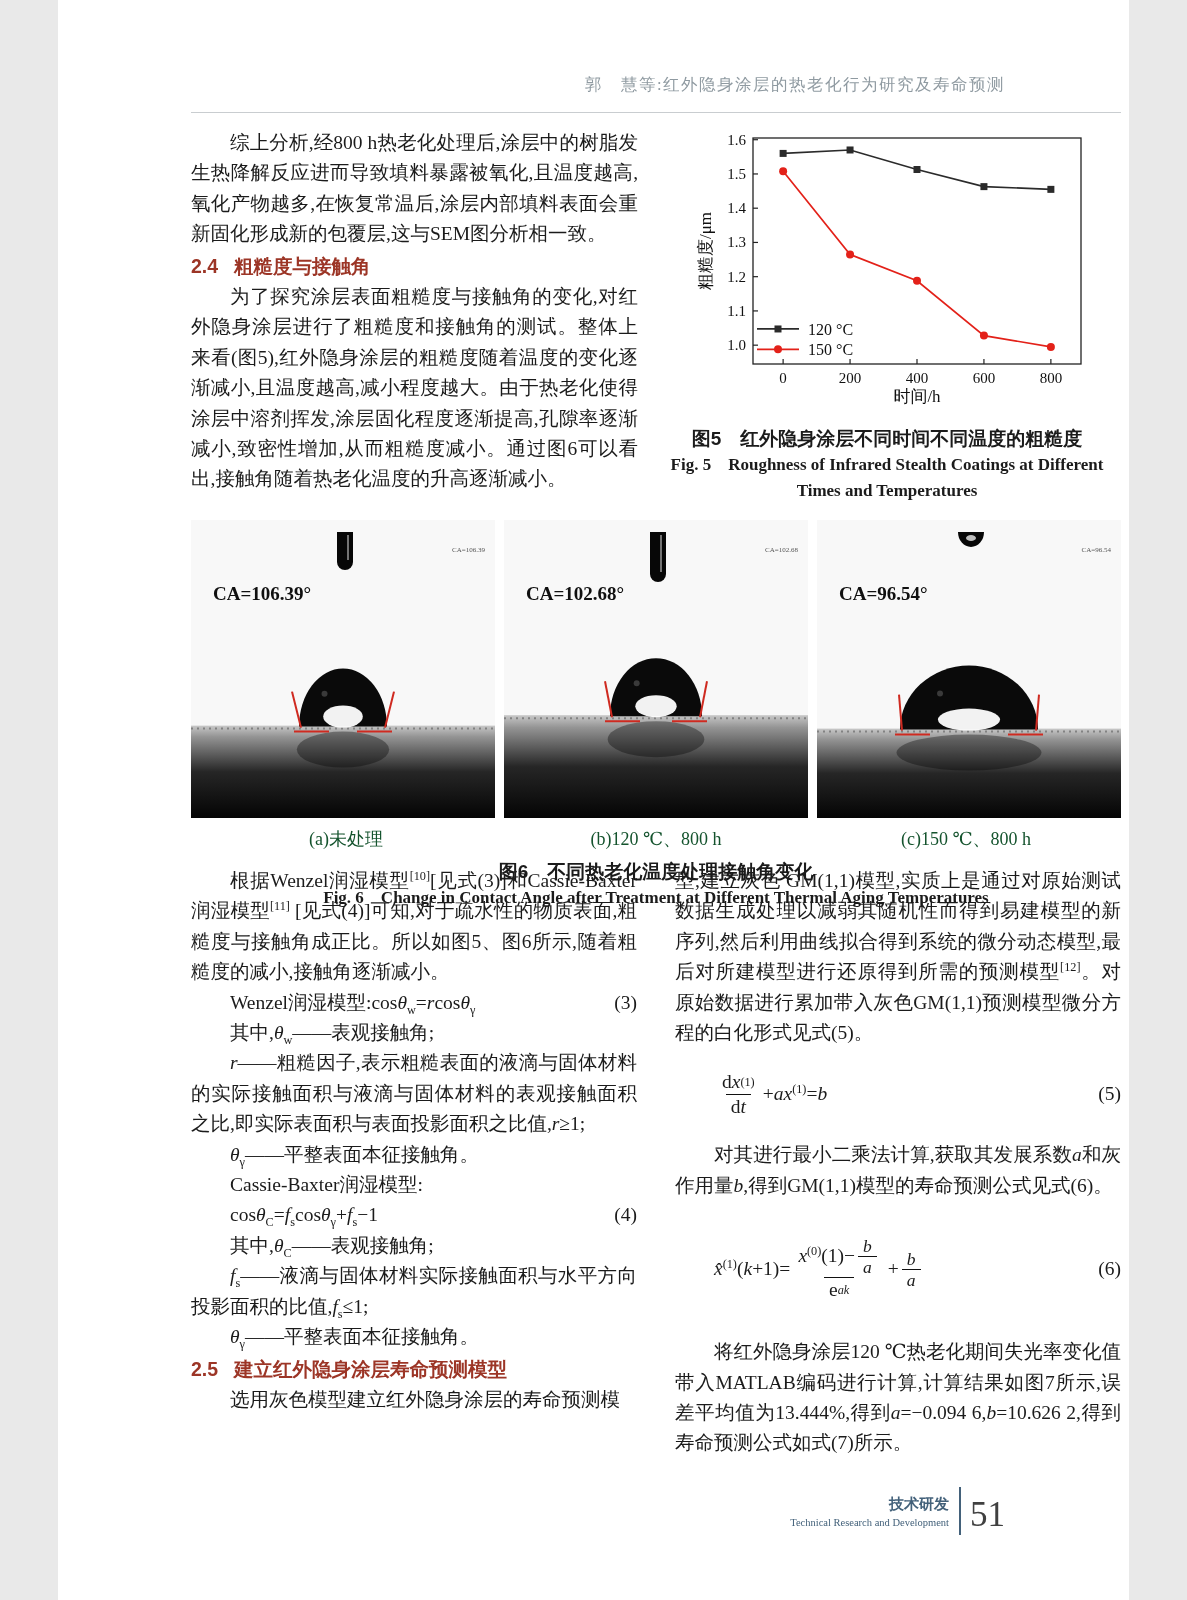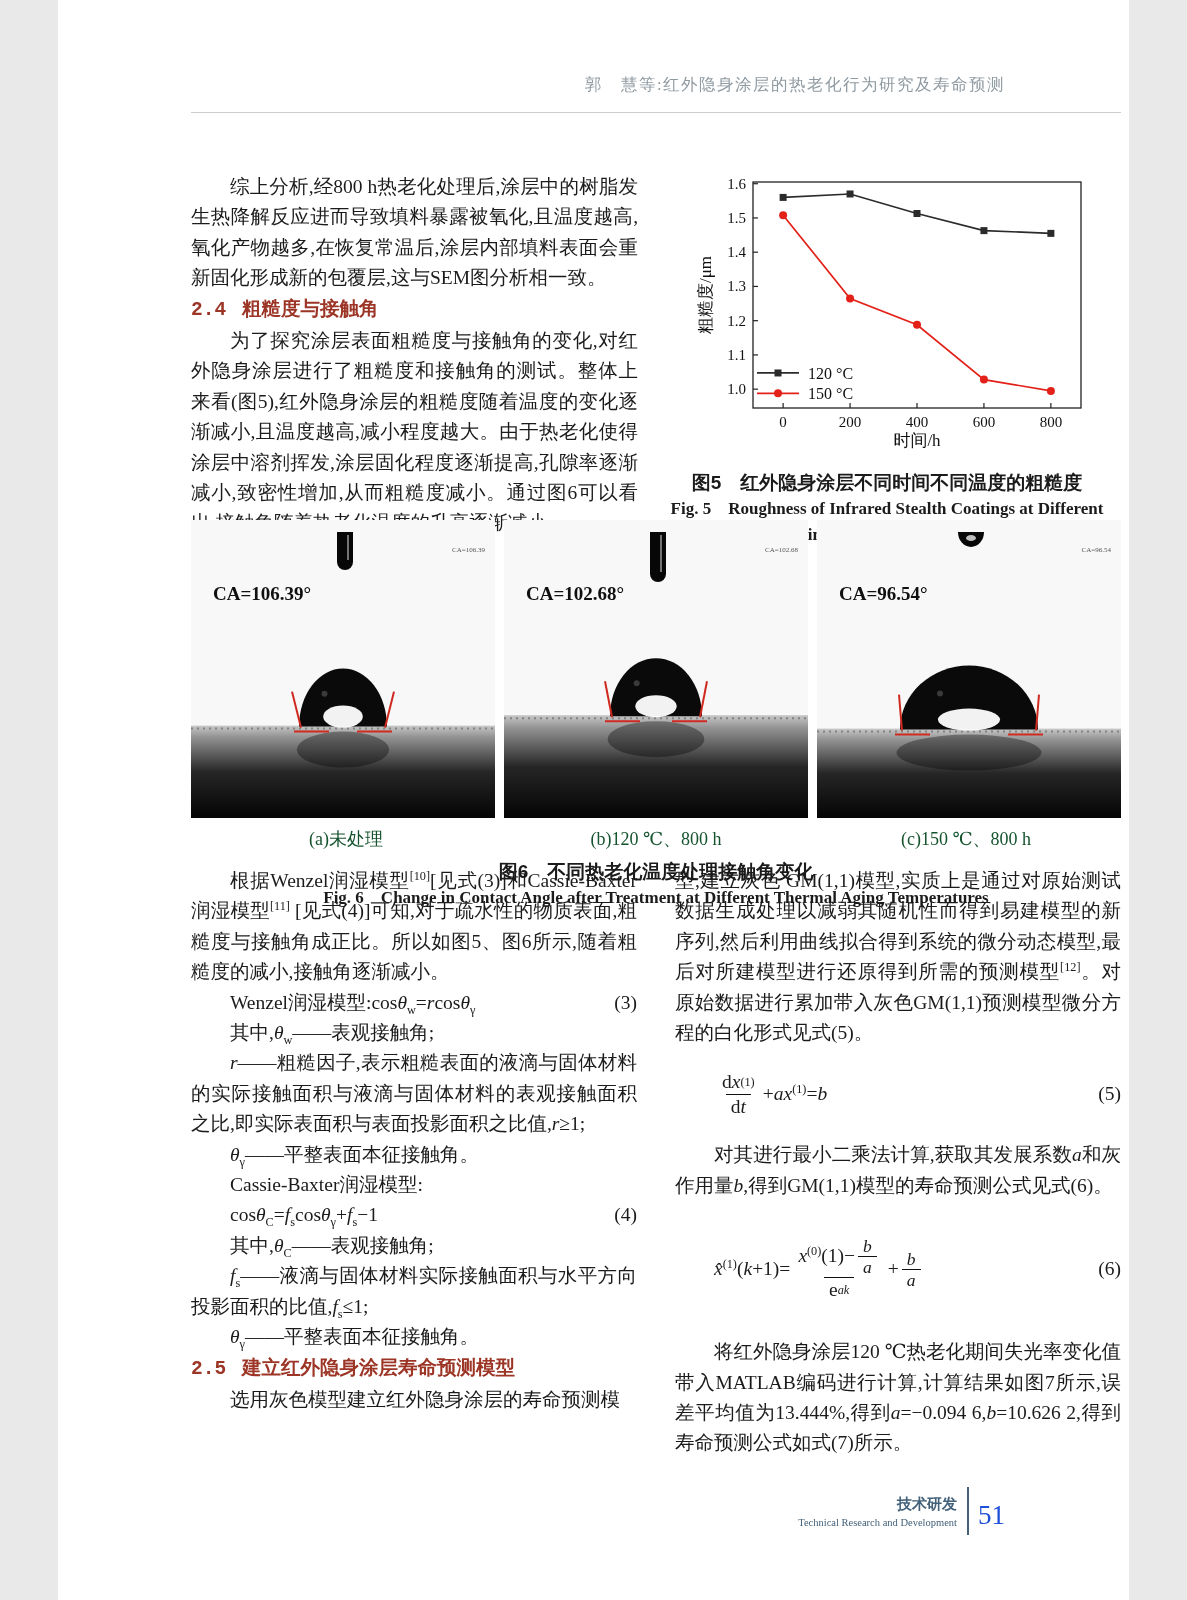--- a/index.html
+++ b/index.html
@@ -4,28 +4,28 @@
 <style>
   html,body{margin:0;padding:0;background:#e9e9e9;}
   .page{position:relative;width:1071px;height:1600px;background:#ffffff;margin:0 auto;
         font-family:"Liberation Serif","DejaVu Serif",serif;color:#1b1b1b;overflow:hidden;}
   
   .running-head{position:absolute;top:74px;right:124px;font-size:16.5px;color:#8f9aa1;letter-spacing:1.5px;}
   .head-rule{position:absolute;top:112px;left:133px;width:930px;height:0;border-top:1.5px solid #c9cdd0;}
   
   .para{font-size:19.5px;line-height:30.4px;text-align:justify;margin:0;}
   .indent{text-indent:2em;}
-  .sec-head{font-family:Liberation Mono, monospace;font-weight:bold;
+  .sec-head{font-family:Liberation Sans, sans-serif;font-weight:bold;
             color:#9c3526;font-size:19.5px;line-height:30.4px;margin:1px 0;}
   .sec-head .sec-num{margin-right:16px;}
   .it{font-style:italic;}
   sup{font-size:63%;vertical-align:super;line-height:0;}
   sub{font-size:63%;vertical-align:sub;line-height:0;}
   
-  .top-section{position:absolute;top:128px;left:133px;width:930px;display:flex;margin-top:44px;}
+  .top-section{position:absolute;top:128px;left:133px;width:930px;display:flex;}
   .top-left{width:447px;}
   .top-right{width:468px;margin-left:15px;}
   .chart-wrap{margin-left:42px;}
   .figcap-zh{text-align:center;font-family:"Liberation Sans","DejaVu Sans",sans-serif;
              font-weight:bold;font-size:19px;line-height:26px;margin-top:8px;}
   .figcap-en{text-align:center;font-weight:bold;font-size:17px;line-height:26px;}
   .fig6-section{position:absolute;top:520px;left:133px;width:930px;}
   .panels{display:flex;gap:9px;}
   .ca-panel{width:304px;height:298px;background:#f8f8f8;}
   .sublabels{display:flex;margin-top:9px;}
@@ -41,21 +41,21 @@
   .frac .fden{padding:0 5px;border-top:1.4px solid #111;display:inline-flex;align-items:center;}
   .frac.small{font-size:17.5px;line-height:1.15;}
   .eq-display{margin:14px 0;min-height:64px;}
   .eq-display.big{margin:22px 0;min-height:92px;}
   
   .footer{position:absolute;top:1487px;right:124px;display:flex;align-items:center;}
   .f-labels{text-align:right;color:#43617a;}
   .f-zh{font-family:"Liberation Sans","DejaVu Sans",sans-serif;font-weight:bold;font-size:15px;line-height:24px;}
   .f-en{font-size:10.5px;line-height:14px;}
   .f-bar{width:2px;height:48px;background:#43617a;margin:0 9px 0 10px;}
-  .f-page{font-size:27px;color:#1d4ed8;padding-top:8px;}
+  .f-page{font-size:35px;color:#404040;padding-top:8px;}
 </style>
 </head>
 <body>
 
 <div class="page">
 
   <div class="running-head">郭　慧等:红外隐身涂层的热老化行为研究及寿命预测</div>
   <div class="head-rule"></div>
 
   <div class="top-section">

